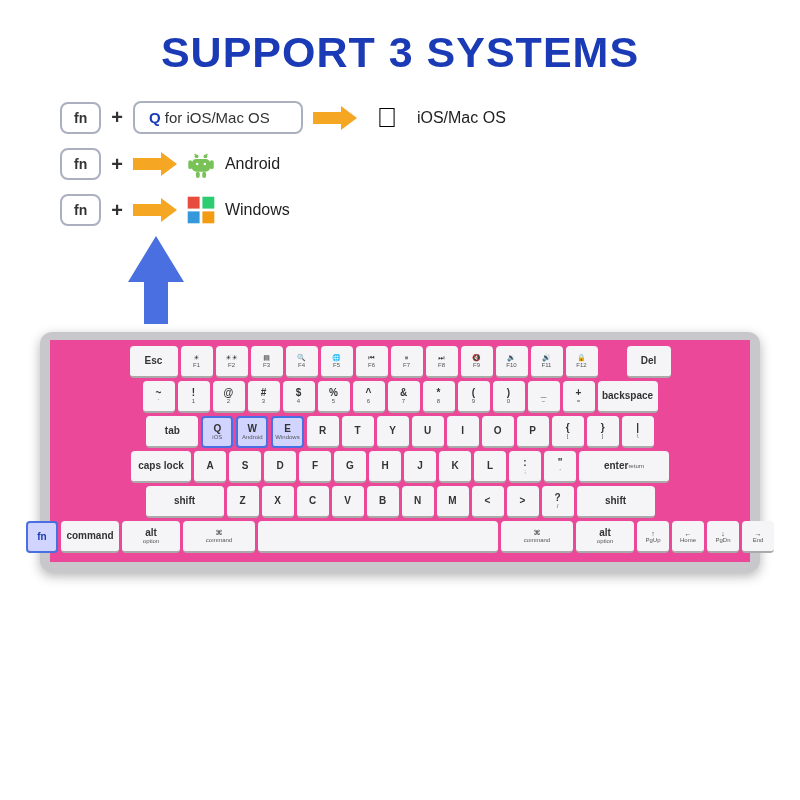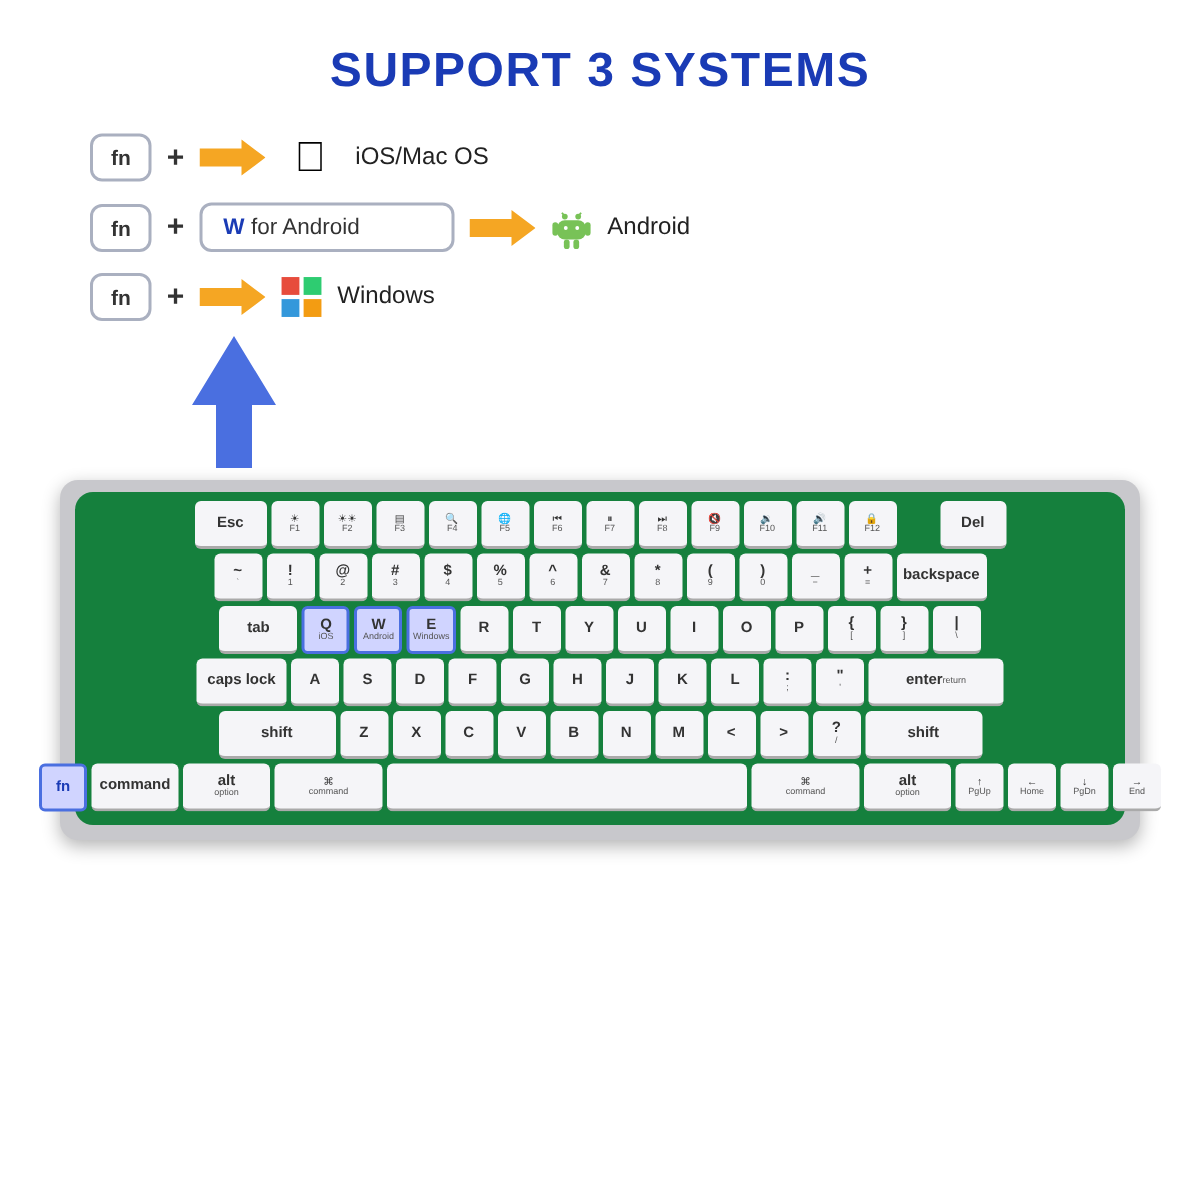--- a/index.html
+++ b/index.html
@@ -10,21 +10,21 @@
       font-family: Arial, sans-serif;
       overflow: hidden;
       display: flex;
       flex-direction: column;
       align-items: center;
     }
 
     
     .title {
       color: #1a3bb5;
-      font-size: 32px;
+      font-size: 43px;
       font-weight: 900;
       margin-top: 28px;
       letter-spacing: 1px;
     }
 
     
     .support-section {
       display: flex;
       flex-direction: column;
       gap: 14px;
@@ -94,22 +94,22 @@
     
     .keyboard-container {
       margin-top: 8px;
       width: 720px;
       background: #c8c8cc;
       border-radius: 12px;
       padding: 8px 10px 10px 10px;
       box-shadow: 0 4px 12px rgba(0,0,0,0.3);
     }
     .keyboard-inner {
-      background: #15803d;
-      border-radius: 12px;
+      background: #ec4899;
+      border-radius: 0;
       padding: 6px;
     }
     .kb-row {
       display: flex;
       gap: 3px;
       margin-bottom: 3px;
       justify-content: center;
     }
     .key {
       background: #f5f5f8;
@@ -184,36 +184,36 @@
 </head>
 <body>
 
 <div class="title">SUPPORT 3 SYSTEMS</div>
 
 <div class="support-section">
 
   <div class="support-row">
     <div class="key-box fn">fn</div>
     <span class="plus-sign">+</span>
+    <div class="combo-box">
+      <span class="key-letter">Q</span>
+      <span> for iOS/Mac OS</span>
+    </div>
 
     <svg class="arrow-svg" viewBox="0 0 44 28">
       <polygon points="0,8 28,8 28,2 44,14 28,26 28,20 0,20" fill="#f5a623"></polygon>
     </svg>
 
     <span class="system-icon apple-icon"></span>
     <span class="system-label">iOS/Mac OS</span>
   </div>
 
   <div class="support-row">
     <div class="key-box fn">fn</div>
     <span class="plus-sign">+</span>
-    <div class="combo-box">
-      <span class="key-letter">W</span>
-      <span> for Android</span>
-    </div>
     <svg class="arrow-svg" viewBox="0 0 44 28">
       <polygon points="0,8 28,8 28,2 44,14 28,26 28,20 0,20" fill="#f5a623"></polygon>
     </svg>
 
     <svg class="android-svg" viewBox="0 0 40 44">
       <circle cx="13" cy="10" r="3" fill="#78c257"></circle>
       <circle cx="27" cy="10" r="3" fill="#78c257"></circle>
       <rect x="5" y="14" width="30" height="20" rx="8" fill="#78c257"></rect>
       <rect x="0" y="16" width="6" height="14" rx="3" fill="#78c257"></rect>
       <rect x="34" y="16" width="6" height="14" rx="3" fill="#78c257"></rect>

